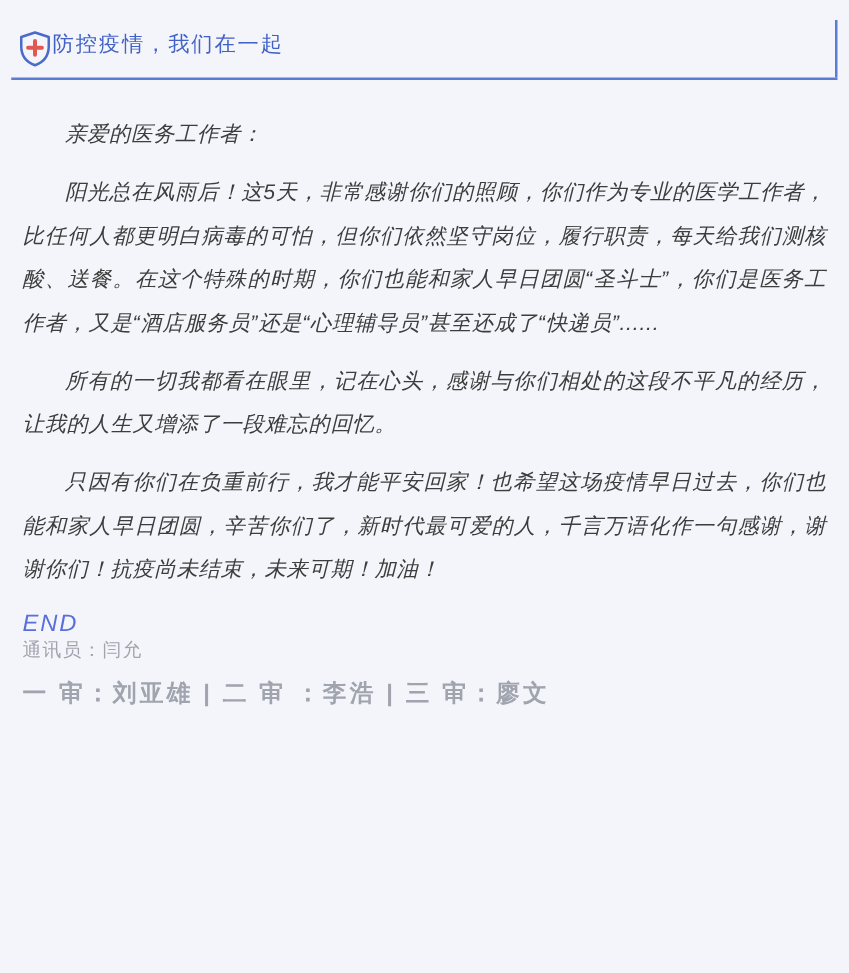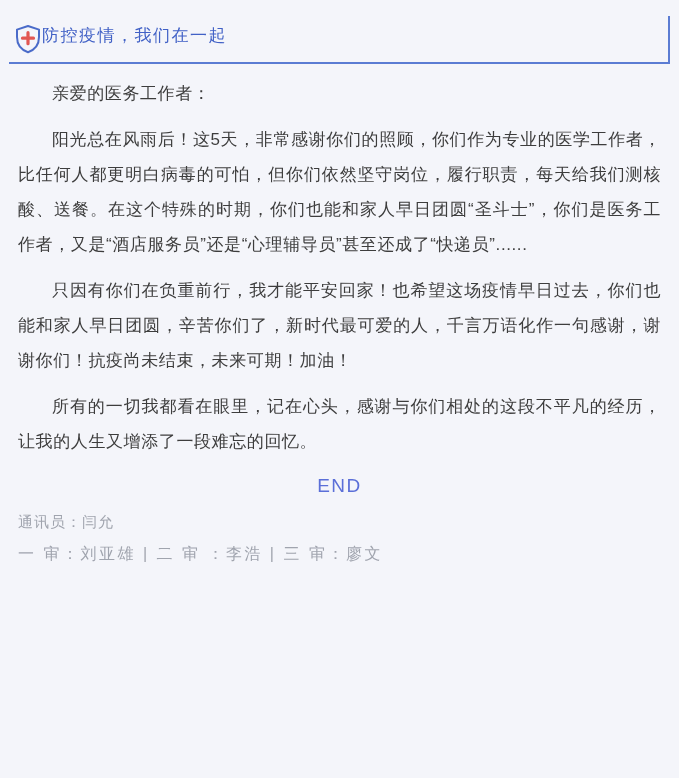--- a/index.html
+++ b/index.html
@@ -31,73 +31,73 @@
   }
   .shield { width: 28px; height: 30px; display: inline-flex; flex: 0 0 auto; }
   .page-title {
     font-size: 17px;
     font-weight: 400;
     color: #4161c6;
     letter-spacing: 1.5px;
   }
 
   
-  .article { padding: 12px 18px 0 18px; }
+  .article { padding: 26px 18px 0 18px; font-style: italic; }
   .para {
     font-size: 17px;
     line-height: 35px;
     letter-spacing: 0.6px;
     color: #3d3d3d;
     text-indent: 2em;
     text-align: justify;
     margin-bottom: 11px;
   }
   .end-marker {
-    text-align: center;
+    text-align: left;
     font-size: 19px;
     color: #5b6fd8;
     letter-spacing: 1.5px;
     margin-top: 16px;
   }
 
   
   .footer { padding: 0 18px; }
   .correspondent {
-    margin-top: 16px;
     font-size: 15px;
     color: #a0a4ae;
     letter-spacing: 1px;
   }
   .reviewers {
     margin-top: 12px;
-    font-size: 16px;
+    font-size: 19px;
     color: #a0a4ae;
     letter-spacing: 2.5px;
+    font-weight: bold;
   }
 </style>
 </head>
 <body>
 
 <div class="page">
 
   <header class="header">
     <span class="shield">
       <svg viewBox="0 0 28 30" width="28" height="30" aria-hidden="true">
         <path d="M14 2 L25 5.6 V13 C25 20.6 20.6 25.9 14 28.2 C7.4 25.9 3 20.6 3 13 V5.6 Z" fill="none" stroke="#4a6bc9" stroke-width="2" stroke-linejoin="round"></path>
         <path d="M14 8.7 V19.7 M8.5 14.2 H19.5" fill="none" stroke="#e25752" stroke-width="3.2" stroke-linecap="round"></path>
       </svg>
     </span>
     <h1 class="page-title">防控疫情，我们在一起</h1>
   </header>
 
   <main class="article">
     <p class="para">亲爱的医务工作者：</p>
     <p class="para">阳光总在风雨后！这5天，非常感谢你们的照顾，你们作为专业的医学工作者，比任何人都更明白病毒的可怕，但你们依然坚守岗位，履行职责，每天给我们测核酸、送餐。在这个特殊的时期，你们也能和家人早日团圆“圣斗士”，你们是医务工作者，又是“酒店服务员”还是“心理辅导员”甚至还成了“快递员”......</p>
+    <p class="para">所有的一切我都看在眼里，记在心头，感谢与你们相处的这段不平凡的经历，让我的人生又增添了一段难忘的回忆。</p>
     <p class="para">只因有你们在负重前行，我才能平安回家！也希望这场疫情早日过去，你们也能和家人早日团圆，辛苦你们了，新时代最可爱的人，千言万语化作一句感谢，谢谢你们！抗疫尚未结束，未来可期！加油！</p>
-    <p class="para">所有的一切我都看在眼里，记在心头，感谢与你们相处的这段不平凡的经历，让我的人生又增添了一段难忘的回忆。</p>
     <div class="end-marker">END</div>
   </main>
 
   <footer class="footer">
     <p class="correspondent">通讯员：闫允</p>
     <p class="reviewers">一 审：刘亚雄 | 二 审 ：李浩 | 三 审：廖文</p>
   </footer>
 
 </div>
 

